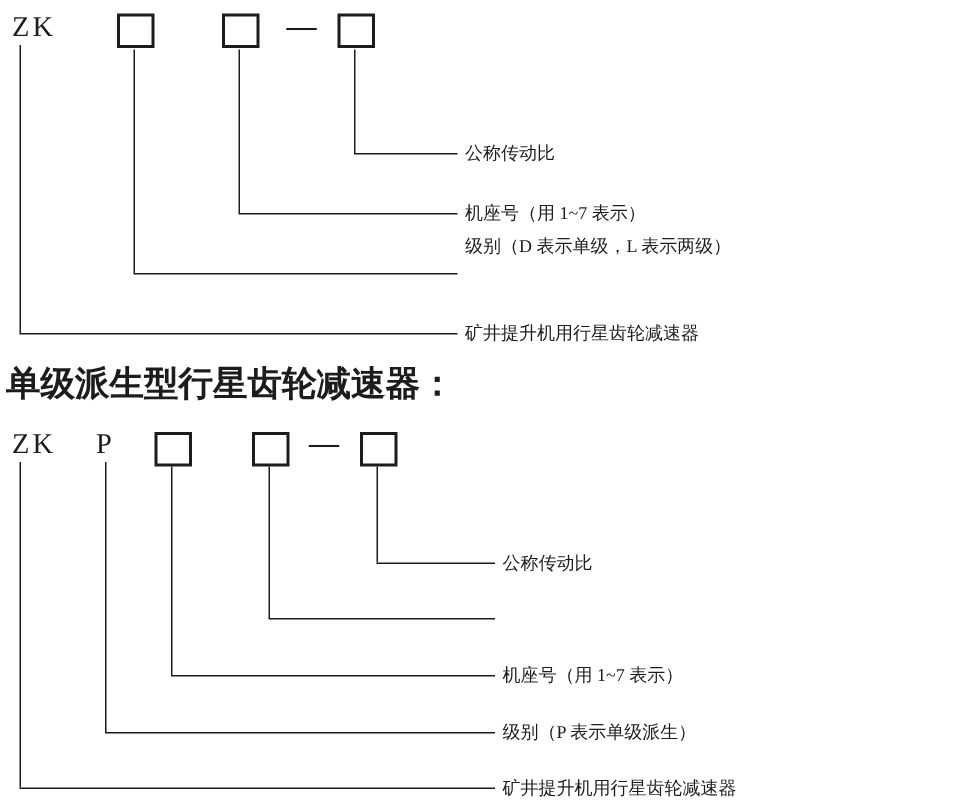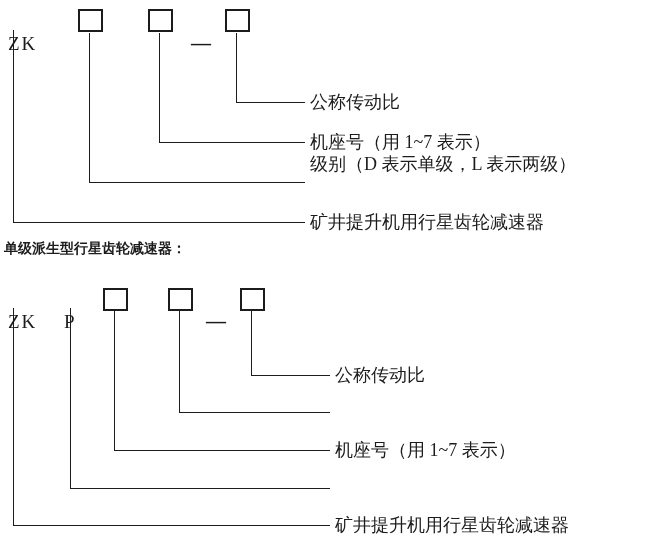--- a/index.html
+++ b/index.html
@@ -12,46 +12,45 @@
     font-family: "Liberation Serif", "DejaVu Serif", serif;
     color: #1c1c1c;
     overflow: hidden;
   }
   .sym {
     position: absolute;
     font-size: 19px;
     letter-spacing: 2px;
     line-height: 1.2;
     white-space: nowrap;
-    margin-top: 25px;
   }
   .dash {
     letter-spacing: 0;
     font-weight: bold;
     font-size: 20px;
   }
   .box {
     position: absolute;
     width: 25px;
     height: 23px;
     border: 2px solid #1c1c1c;
     background: #ffffff;
   }
   .vline, .hline { position: absolute; background: #1c1c1c; }
   .vline { width: 1px; }
   .hline { height: 1px; }
   .label {
     position: absolute;
-    font-size: 18px;
+    font-size: 12px;
     line-height: 20px;
     white-space: nowrap;
   }
   .heading {
     position: absolute;
-    font-size: 14px;
+    font-size: 23px;
     font-weight: bold;
     white-space: nowrap;
   }
 </style>
 </head>
 <body>
 
 <div class="diagram">
 
   <div class="sym" style="left:8px; top:8px">ZK</div>
@@ -89,15 +88,16 @@
   <div class="hline" style="left:70px;  top:488px; width:260px"></div>
   <div class="vline" style="left:114px; top:311px; height:139px"></div>
   <div class="hline" style="left:114px; top:450px; width:216px"></div>
   <div class="vline" style="left:179px; top:311px; height:101px"></div>
   <div class="hline" style="left:179px; top:412px; width:151px"></div>
   <div class="vline" style="left:251px; top:311px; height:64px"></div>
   <div class="hline" style="left:251px; top:375px; width:79px"></div>
 
   <div class="label" style="left:335px; top:365px">公称传动比</div>
   <div class="label" style="left:335px; top:440px">机座号（用 1~7 表示）</div>
+  <div class="label" style="left:335px; top:478px">级别（P 表示单级派生）</div>
   <div class="label" style="left:335px; top:515px">矿井提升机用行星齿轮减速器</div>
 
 </div>
 
 </body></html>

